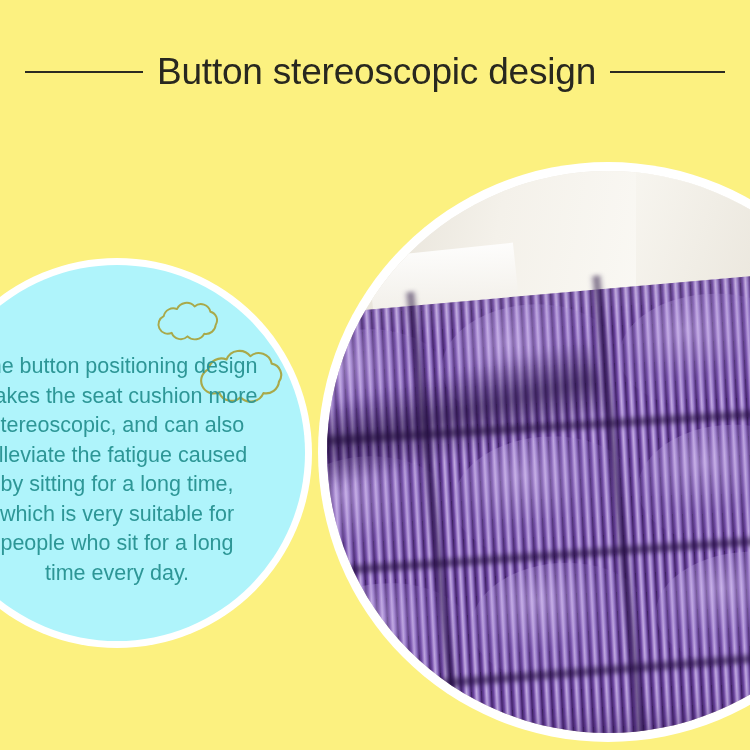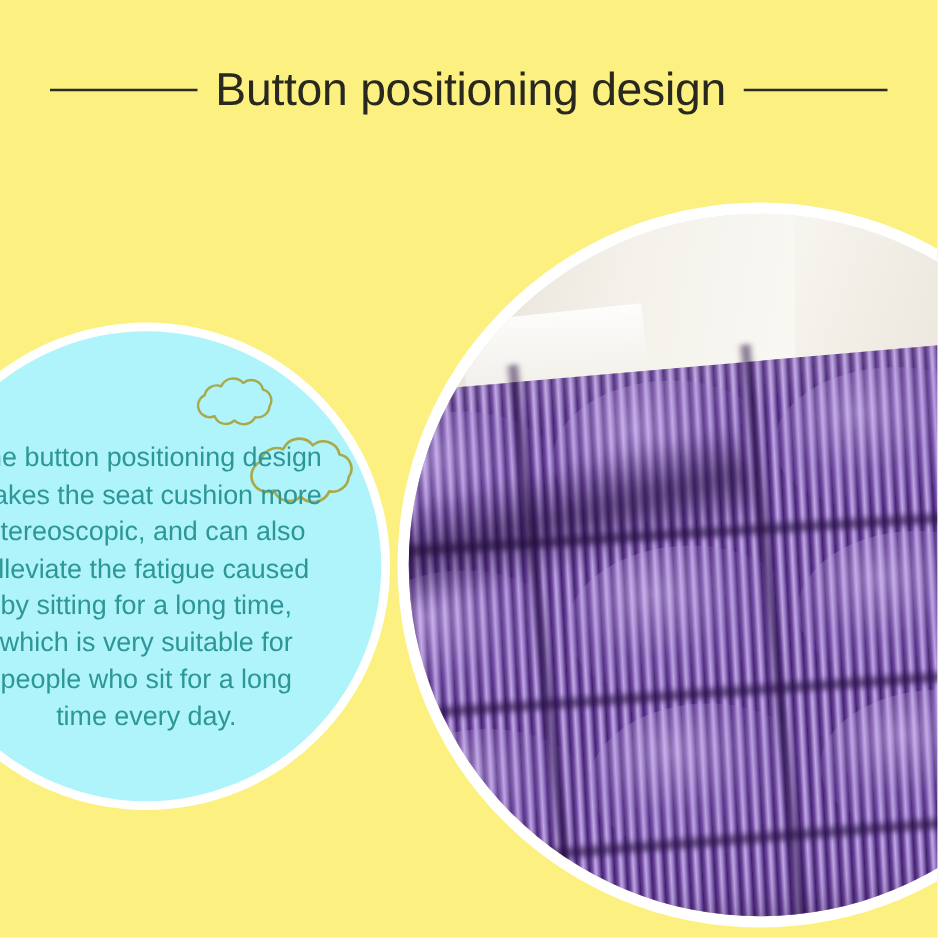--- a/index.html
+++ b/index.html
@@ -234,21 +234,21 @@
   }
   #info-text .ln { display: block; white-space: nowrap; }
 </style>
 </head>
 <body>
 
 <div id="stage">
 
   <div id="header">
     <div class="rule" id="rule-left"></div>
-    <div id="page-title">Button positioning design</div>
+    <div id="page-title">Button stereoscopic design</div>
     <div class="rule" id="rule-right"></div>
   </div>
 
   <div id="photo-circle">
     <div id="photo-inner">
       <div class="bg-wall"></div>
       <div class="bg-wall2"></div>
       <div class="bg-strip"></div>
       <div class="bg-seat"></div>
 

